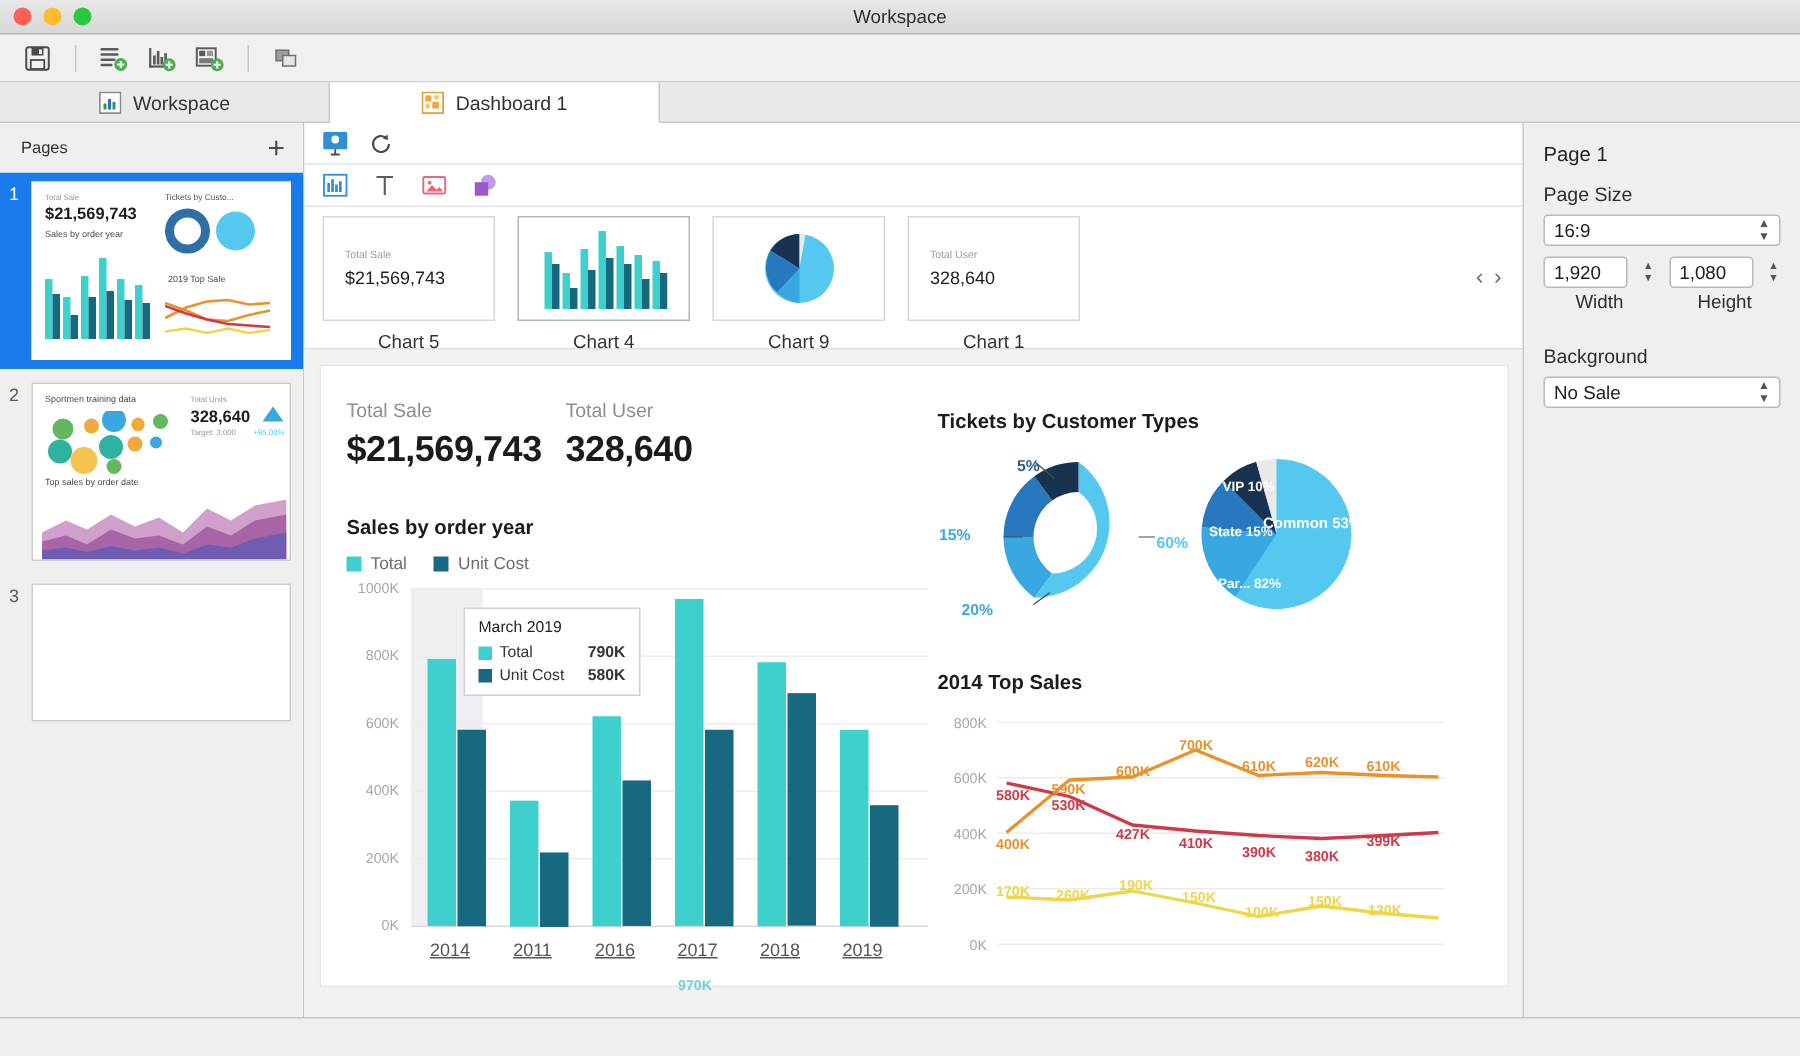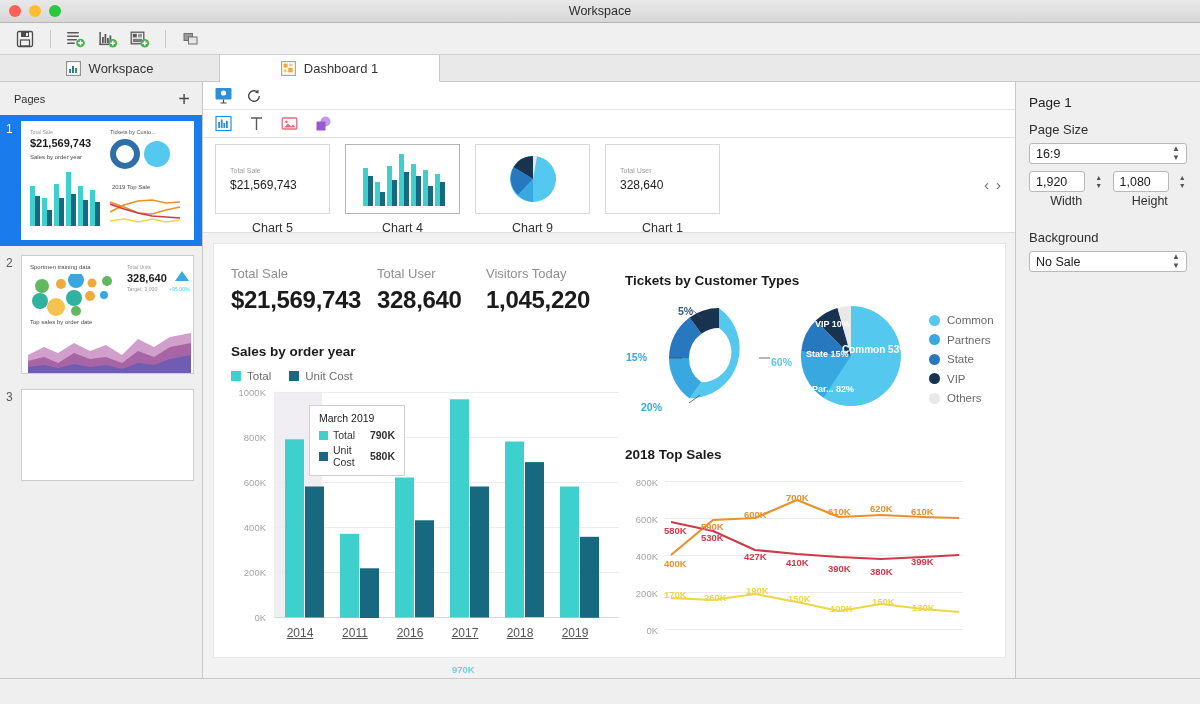--- a/index.html
+++ b/index.html
@@ -127,21 +127,21 @@
   .legend-row { position: absolute; display: flex; gap: 18px; align-items: center; }
   .legend-row .li { display: flex; align-items: center; gap: 6px; font-size: 11.5px; color: #6e6e6e; }
   .sw { width: 10px; height: 10px; }
 
   .axis-lbl { position: absolute; font-size: 9.5px; color: #a6a6a6; text-align: right; }
   .x-lbl { position: absolute; font-size: 12px; color: #555; text-align: center; text-decoration: underline; }
   .bar-val { position: absolute; font-size: 9.5px; font-weight: bold; }
 
   .tooltip {
     position: absolute; background: #fff; border: 1px solid #cfcfcf; padding: 6px 9px 7px 9px;
-    font-size: 10.5px; color: #333; z-index: 20; width: 96px;
+    font-size: 10.5px; color: #333; z-index: 20; width: 118px;
   }
   .tooltip .tt-title { font-size: 10.5px; margin-bottom: 5px; color: #222; }
   .tooltip .tt-row { display: flex; align-items: center; margin-top: 3px; }
   .tooltip .tt-row .tsw { width: 9px; height: 9px; margin-right: 5px; }
   .tooltip .tt-row .tnm { flex: 1; }
   .tooltip .tt-row .tvl { font-weight: bold; }
 
   .pie-legend { position: absolute; font-size: 11.5px; color: #6a6a6a; }
   .pie-legend .pl { display: flex; align-items: center; gap: 7px; margin-bottom: 7.5px; }
   .pie-legend .pdot { width: 11px; height: 11px; border-radius: 50%; }
@@ -473,24 +473,20 @@
         <div class="dashboard">
 
           <div class="kpi" style="left:17px">
             <div class="k-lbl">Total Sale</div>
             <div class="k-val">$21,569,743</div>
           </div>
           <div class="kpi" style="left:163px">
             <div class="k-lbl">Total User</div>
             <div class="k-val">328,640</div>
           </div>
-          <div class="kpi" style="left:272px">
-            <div class="k-lbl">Visitors Today</div>
-            <div class="k-val">1,045,220</div>
-          </div>
 
           <div class="sec-title" style="left:17px;top:100px">Sales by order year</div>
           <div class="legend-row" style="left:17px;top:126px">
             <div class="li">
               <span class="sw" style="background:#3ed0cd"></span>
               <span>Total</span>
             </div>
             <div class="li">
               <span class="sw" style="background:#16697f"></span>
               <span>Unit Cost</span>
@@ -529,21 +525,21 @@
               <rect x="176" y="7.3" width="19" height="218" fill="#3ed0cd"></rect>
               <rect x="196" y="94.5" width="19" height="131" fill="#16697f"></rect>
 
               <rect x="231" y="49.5" width="19" height="176" fill="#3ed0cd"></rect>
               <rect x="251" y="70.1" width="19" height="155" fill="#16697f"></rect>
 
               <rect x="286" y="94.5" width="19" height="131" fill="#3ed0cd"></rect>
               <rect x="306" y="144.8" width="19" height="81" fill="#16697f"></rect>
             </svg>
 
-            <div class="bar-val" style="left:238px;top:420px;color:#6ed3d6">970K</div>
+            <div class="bar-val" style="left:238px;top:408px;color:#6ed3d6">970K</div>
 
             <div class="x-lbl" style="left:62px;top:382px;width:48px">2014</div>
             <div class="x-lbl" style="left:117px;top:382px;width:48px">2011</div>
             <div class="x-lbl" style="left:172px;top:382px;width:48px">2016</div>
             <div class="x-lbl" style="left:227px;top:382px;width:48px">2017</div>
             <div class="x-lbl" style="left:282px;top:382px;width:48px">2018</div>
             <div class="x-lbl" style="left:337px;top:382px;width:48px">2019</div>
           </div>
 
           <div class="tooltip" style="left:95px;top:161px">
@@ -592,44 +588,22 @@
               <path d="M0,0 L-49.8,-4.5 A50,50 0 0 1 -35.3,-35.4 Z" fill="#2878c0"></path>
               <path d="M0,0 L-35.3,-35.4 A50,50 0 0 1 -13.5,-48.1 Z" fill="#17334f"></path>
               <path d="M0,0 L-13.5,-48.1 A50,50 0 0 1 0,-50 Z" fill="#e9e9e9"></path>
             </g>
           </svg>
           <div class="pct" style="left:628px;top:100px;color:#ffffff;font-size:10px">Common 53%</div>
           <div class="pct" style="left:598px;top:140px;color:#ffffff;font-size:9px">Par... 82%</div>
           <div class="pct" style="left:592px;top:105px;color:#ffffff;font-size:9px">State 15%</div>
           <div class="pct" style="left:601px;top:75px;color:#ffffff;font-size:9px">VIP 10%</div>
 
-          <div class="pie-legend" style="left:715px;top:70px">
-            <div class="pl">
-              <span class="pdot" style="background:#55c8ef"></span>
-              <span>Common</span>
-            </div>
-            <div class="pl">
-              <span class="pdot" style="background:#3aa8e0"></span>
-              <span>Partners</span>
-            </div>
-            <div class="pl">
-              <span class="pdot" style="background:#2878c0"></span>
-              <span>State</span>
-            </div>
-            <div class="pl">
-              <span class="pdot" style="background:#17334f"></span>
-              <span>VIP</span>
-            </div>
-            <div class="pl">
-              <span class="pdot" style="background:#e9e9e9"></span>
-              <span>Others</span>
-            </div>
-          </div>
-
-          <div class="sec-title" style="left:411px;top:203px">2018 Top Sales</div>
+
+          <div class="sec-title" style="left:411px;top:203px">2014 Top Sales</div>
 
           <div class="axis-lbl" style="left:400px;top:233px;width:44px">800K</div>
           <div class="axis-lbl" style="left:400px;top:270px;width:44px">600K</div>
           <div class="axis-lbl" style="left:400px;top:307px;width:44px">400K</div>
           <div class="axis-lbl" style="left:400px;top:344px;width:44px">200K</div>
           <div class="axis-lbl" style="left:400px;top:381px;width:44px">0K</div>
 
           <svg style="position:absolute;left:451px;top:237px" width="298" height="150">
             <g stroke="#ebebeb" stroke-width="1">
               <line x1="0" y1="0.5" x2="298" y2="0.5"></line>

